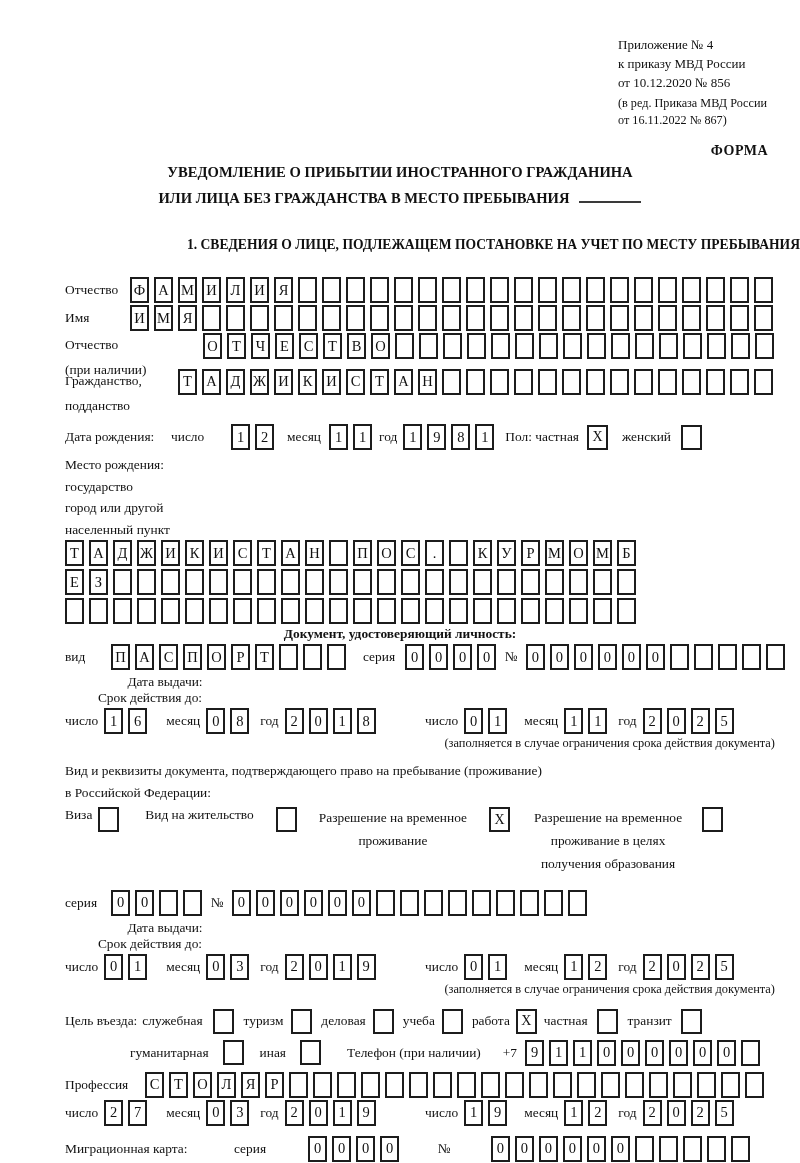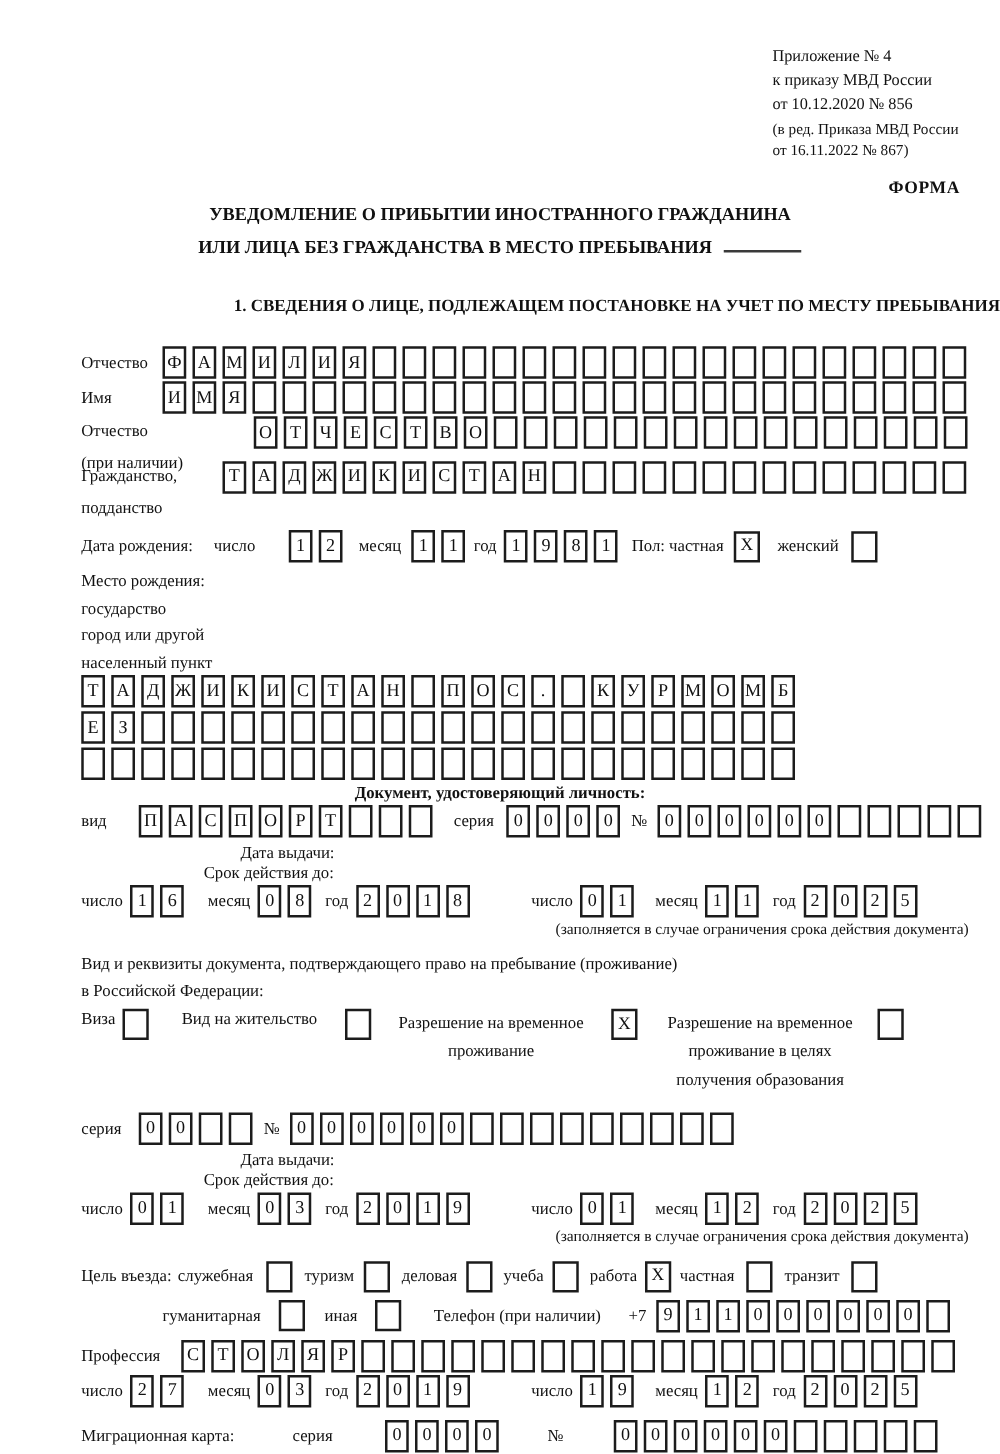--- a/index.html
+++ b/index.html
@@ -16,21 +16,21 @@
   .lbl{font-size:13.4px;flex:none;}
   .cells{display:flex;flex:none;}
   .cell{width:19px;height:26px;border:2px solid #1c1c1c;margin-right:5px;display:flex;align-items:center;justify-content:center;font-size:14.5px;box-sizing:border-box;flex:none;background:#fff;}
   .small .cell{width:15px;height:25px;margin-right:4.6px;border-width:1.8px;font-size:13px;}
   .cb{width:21px;height:25px;border:2px solid #1c1c1c;display:inline-flex;align-items:center;justify-content:center;font-size:14px;box-sizing:border-box;flex:none;background:#fff;}
   .stackcol{display:flex;flex-direction:column;flex:none;}
   .center{text-align:center;}
   .bold{font-weight:bold;}
   .note{font-size:12.4px;text-align:right;padding-right:25px;}
   .dgroup{display:flex;align-items:center;gap:6px;flex:none;}
-  .dhead{display:flex;padding-left:65px;font-size:13.4px;}
+  .dhead{display:flex;font-size:13.4px;}
   .mt1{margin-top:2px;} .mt2{margin-top:4px;flex-direction:column;} .mt3{margin-top:6px;} .mt4{margin-top:12px;}
   .mt5{margin-top:10px;gap:32px;} .mt7{margin-top:14px;} .mt8{margin-top:24px;}
 </style>
 </head>
 <body>
 
 <div class="page">
 
   <div class="appendix">
     <div>Приложение № 4</div>

